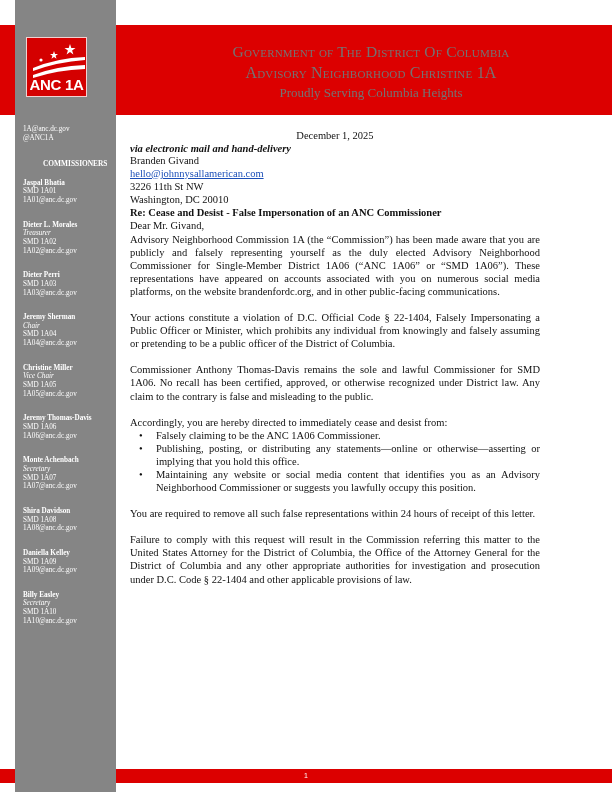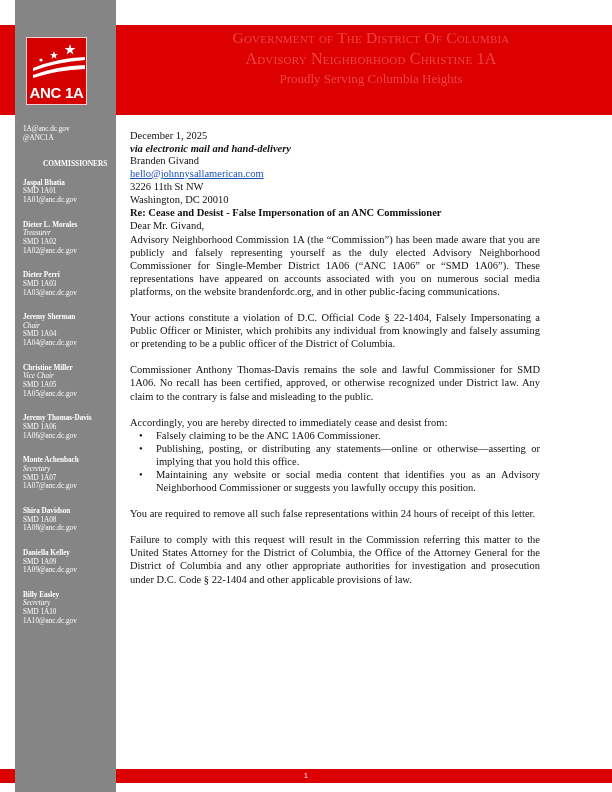--- a/index.html
+++ b/index.html
@@ -1,35 +1,35 @@
 <!DOCTYPE html>
 <html><head>
 <meta charset="utf-8">
 <style>
   html, body { margin:0; padding:0; }
   body { width:612px; height:792px; position:relative; background:#ffffff; overflow:hidden; font-family:"Liberation Serif", serif; color:#111; }
   .sidebar { position:absolute; left:15px; top:0; width:101px; height:792px; background:#858585; }
   .header-band { position:absolute; left:0; top:25px; width:612px; height:90px; background:#dc0000; }
   .header-band .gray-overlap { position:absolute; left:15px; top:0; width:101px; height:90px; background:#858585; }
-  .logo { position:absolute; left:26px; top:37px; width:61px; height:68px; background:#d40000; border:1px solid #f3d0d0; box-sizing:border-box; overflow:hidden; }
+  .logo { position:absolute; left:26px; top:37px; width:61px; height:60px; background:#d40000; border:1px solid #f3d0d0; box-sizing:border-box; overflow:hidden; }
   .logo svg { position:absolute; left:0; top:0; }
   .logo-text { position:absolute; left:0; bottom:3px; width:100%; text-align:center; color:#fff; font-family:"Liberation Sans", sans-serif; font-weight:bold; font-size:15px; letter-spacing:-0.3px; }
-  .head-titles { position:absolute; left:130px; top:27px; width:482px; text-align:center; color:#ef4444; }
+  .head-titles { position:absolute; left:130px; top:41px; width:482px; text-align:center; color:#737373; }
   .head-line { font-family:"Liberation Serif", serif; font-size:15.5px; line-height:21px; font-variant:small-caps; letter-spacing:0.2px; }
   .head-line.big { font-size:16px; }
   .head-tag { font-size:13px; line-height:18px; margin-top:1px; }
   .side-content { position:absolute; left:23px; top:125px; width:92px; color:#fff; font-family:"Liberation Serif", serif; font-size:7.2px; line-height:8.6px; }
   .side-content .contact { margin-bottom:18px; }
   .side-content .section { font-weight:bold; font-size:7.4px; margin-bottom:10px;margin-left:20px; }
   .comm { margin-bottom:16.2px; }
   .comm .name { font-weight:bold; }
   .comm .role { font-style:italic; }
   .main { position:absolute; left:130px; top:129px; width:410px; font-size:10.5px; line-height:13.1px; }
   .main p { margin:0; }
-  .date { margin-bottom:13px; }
+  .date { margin-bottom:13px;text-align:center; }
   .via { font-style:italic; font-weight:bold; margin-bottom:13.5px; }
   .addr div { line-height:12.8px; }
   .email { color:#1b4fb8; text-decoration:underline; }
   .re { font-weight:bold; text-align:left; margin-top:10px; margin-bottom:13px; padding-right:2px; }
   .salutation { margin-bottom:13px; }
   .para { text-align:justify; margin-bottom:13px !important; }
   .bullets { list-style:none; margin:0 0 13px 0; padding:0; }
   .bullets li { position:relative; padding-left:26px; text-align:justify; }
   .bullets li::before { content:"•"; position:absolute; left:9px; top:0; }
   .footer-band { position:absolute; left:0; top:769px; width:612px; height:14px; background:#dc0000; }

